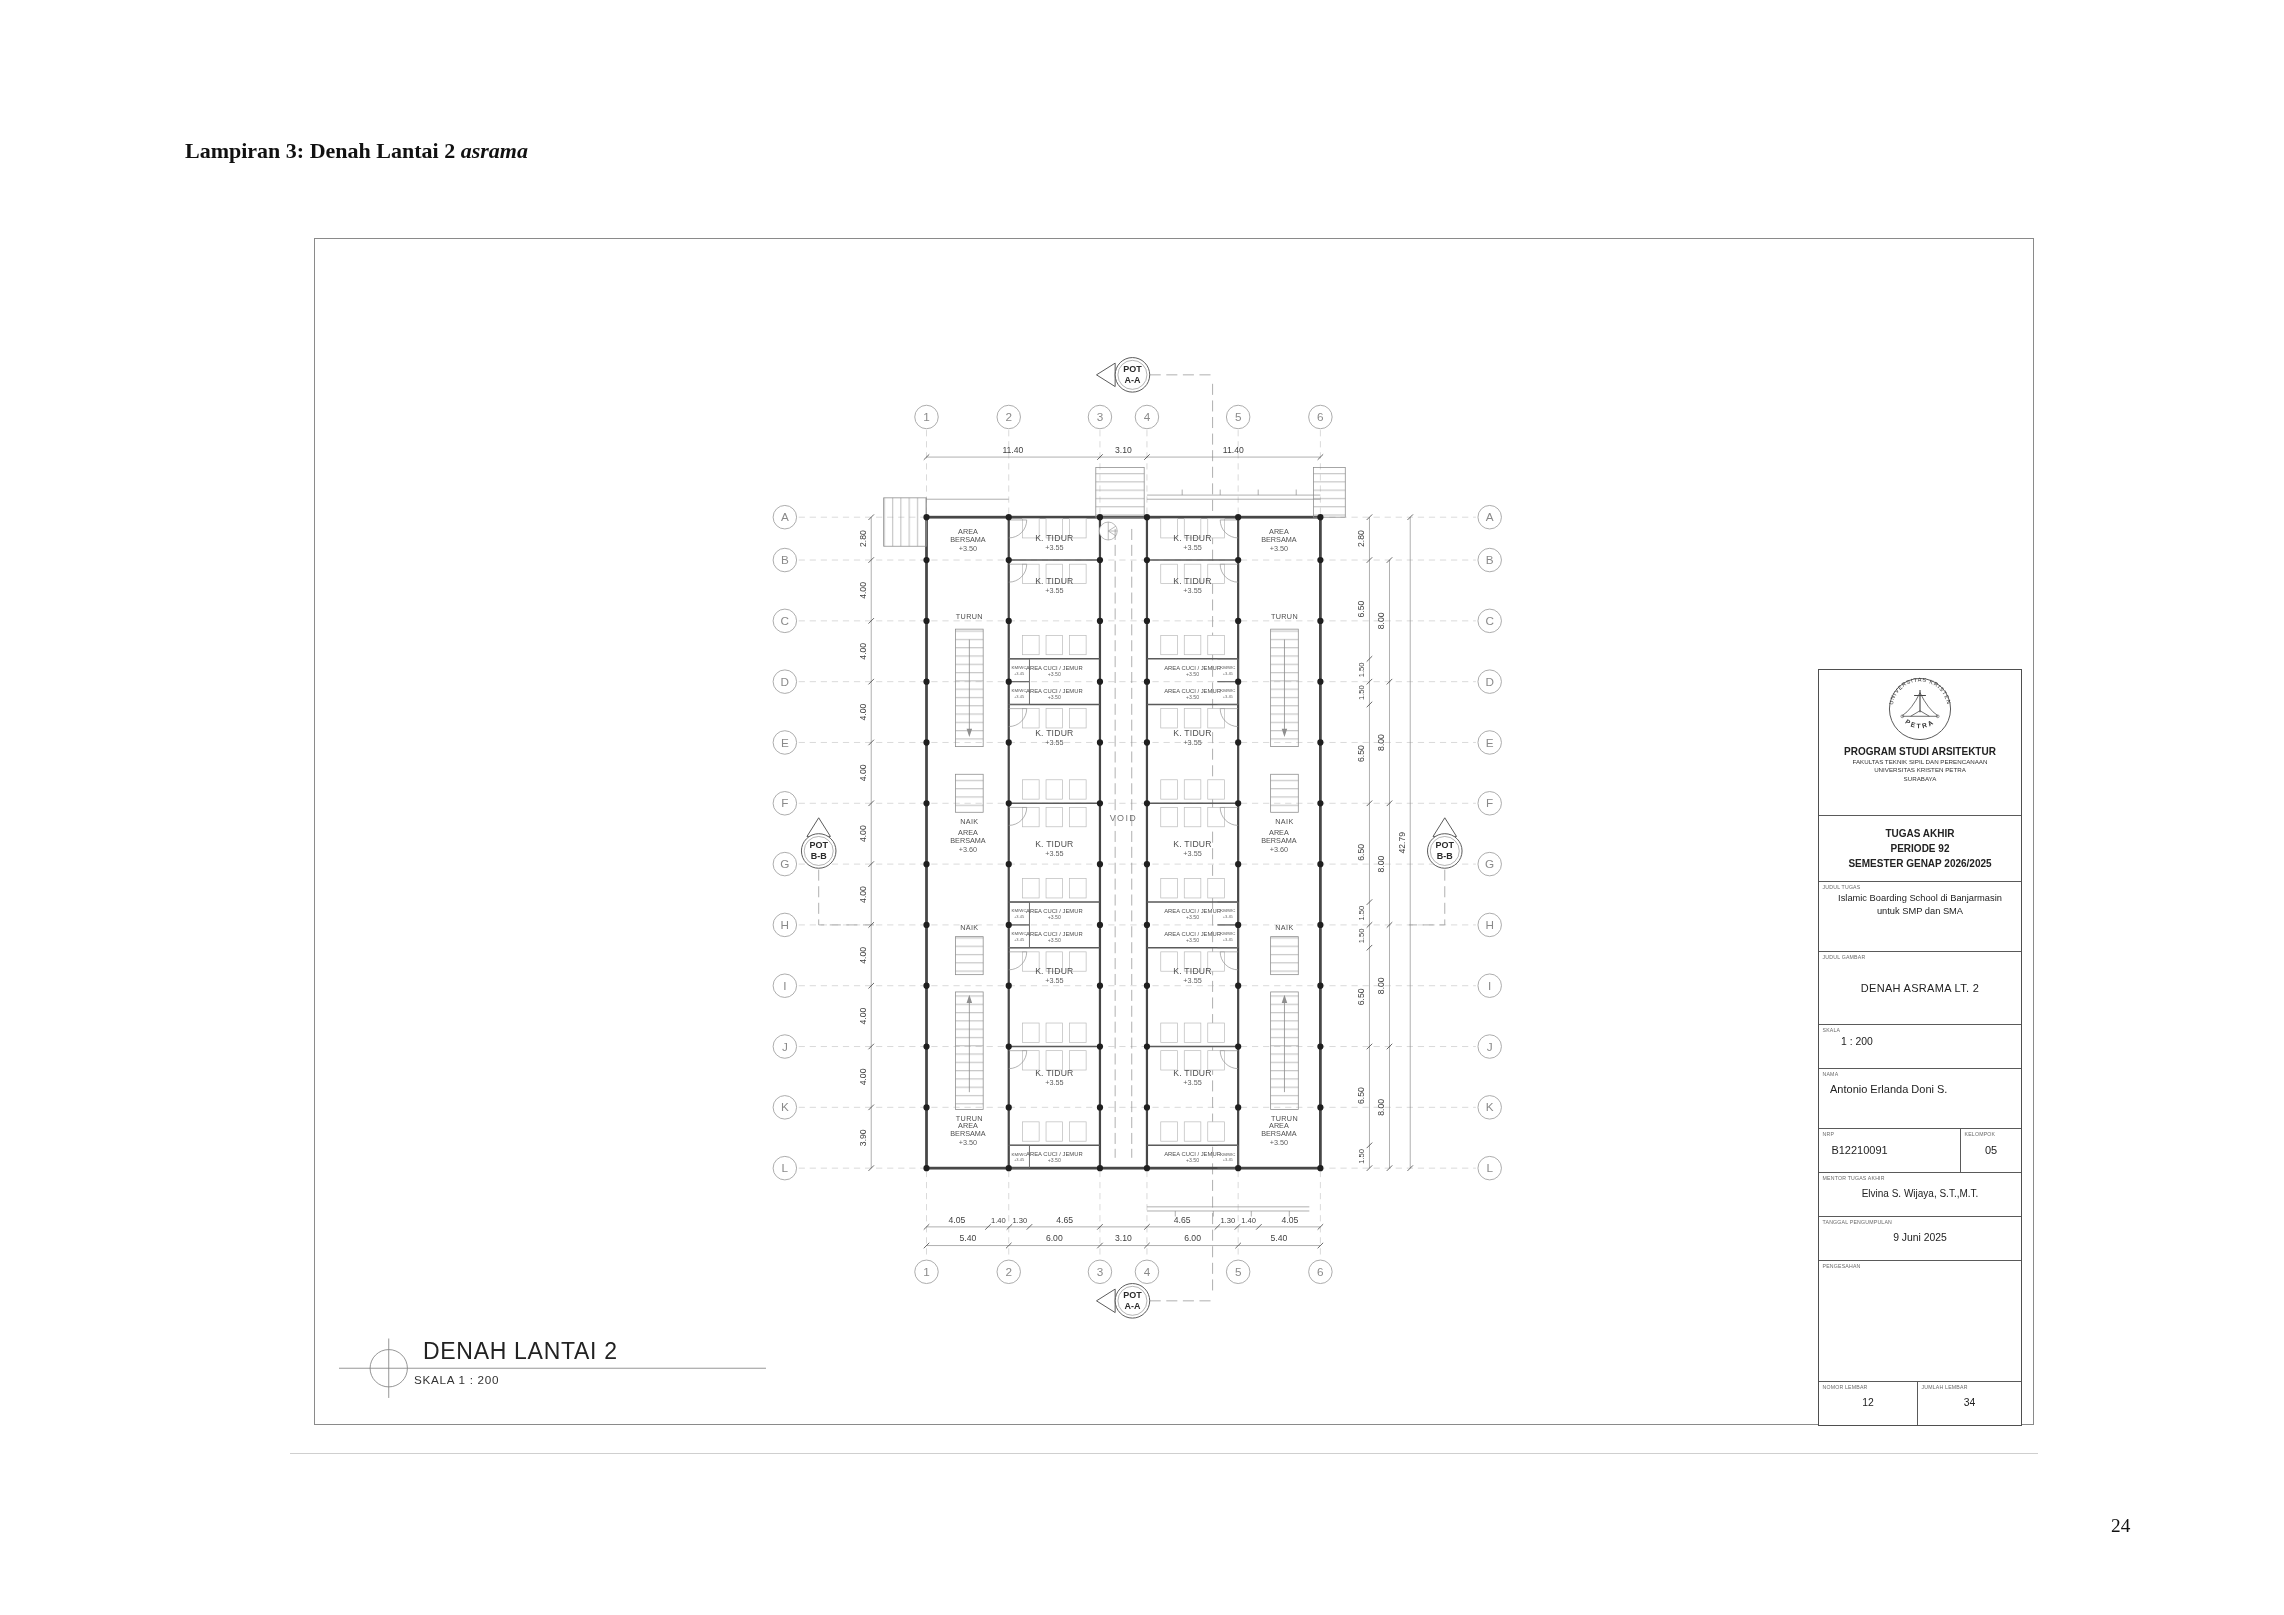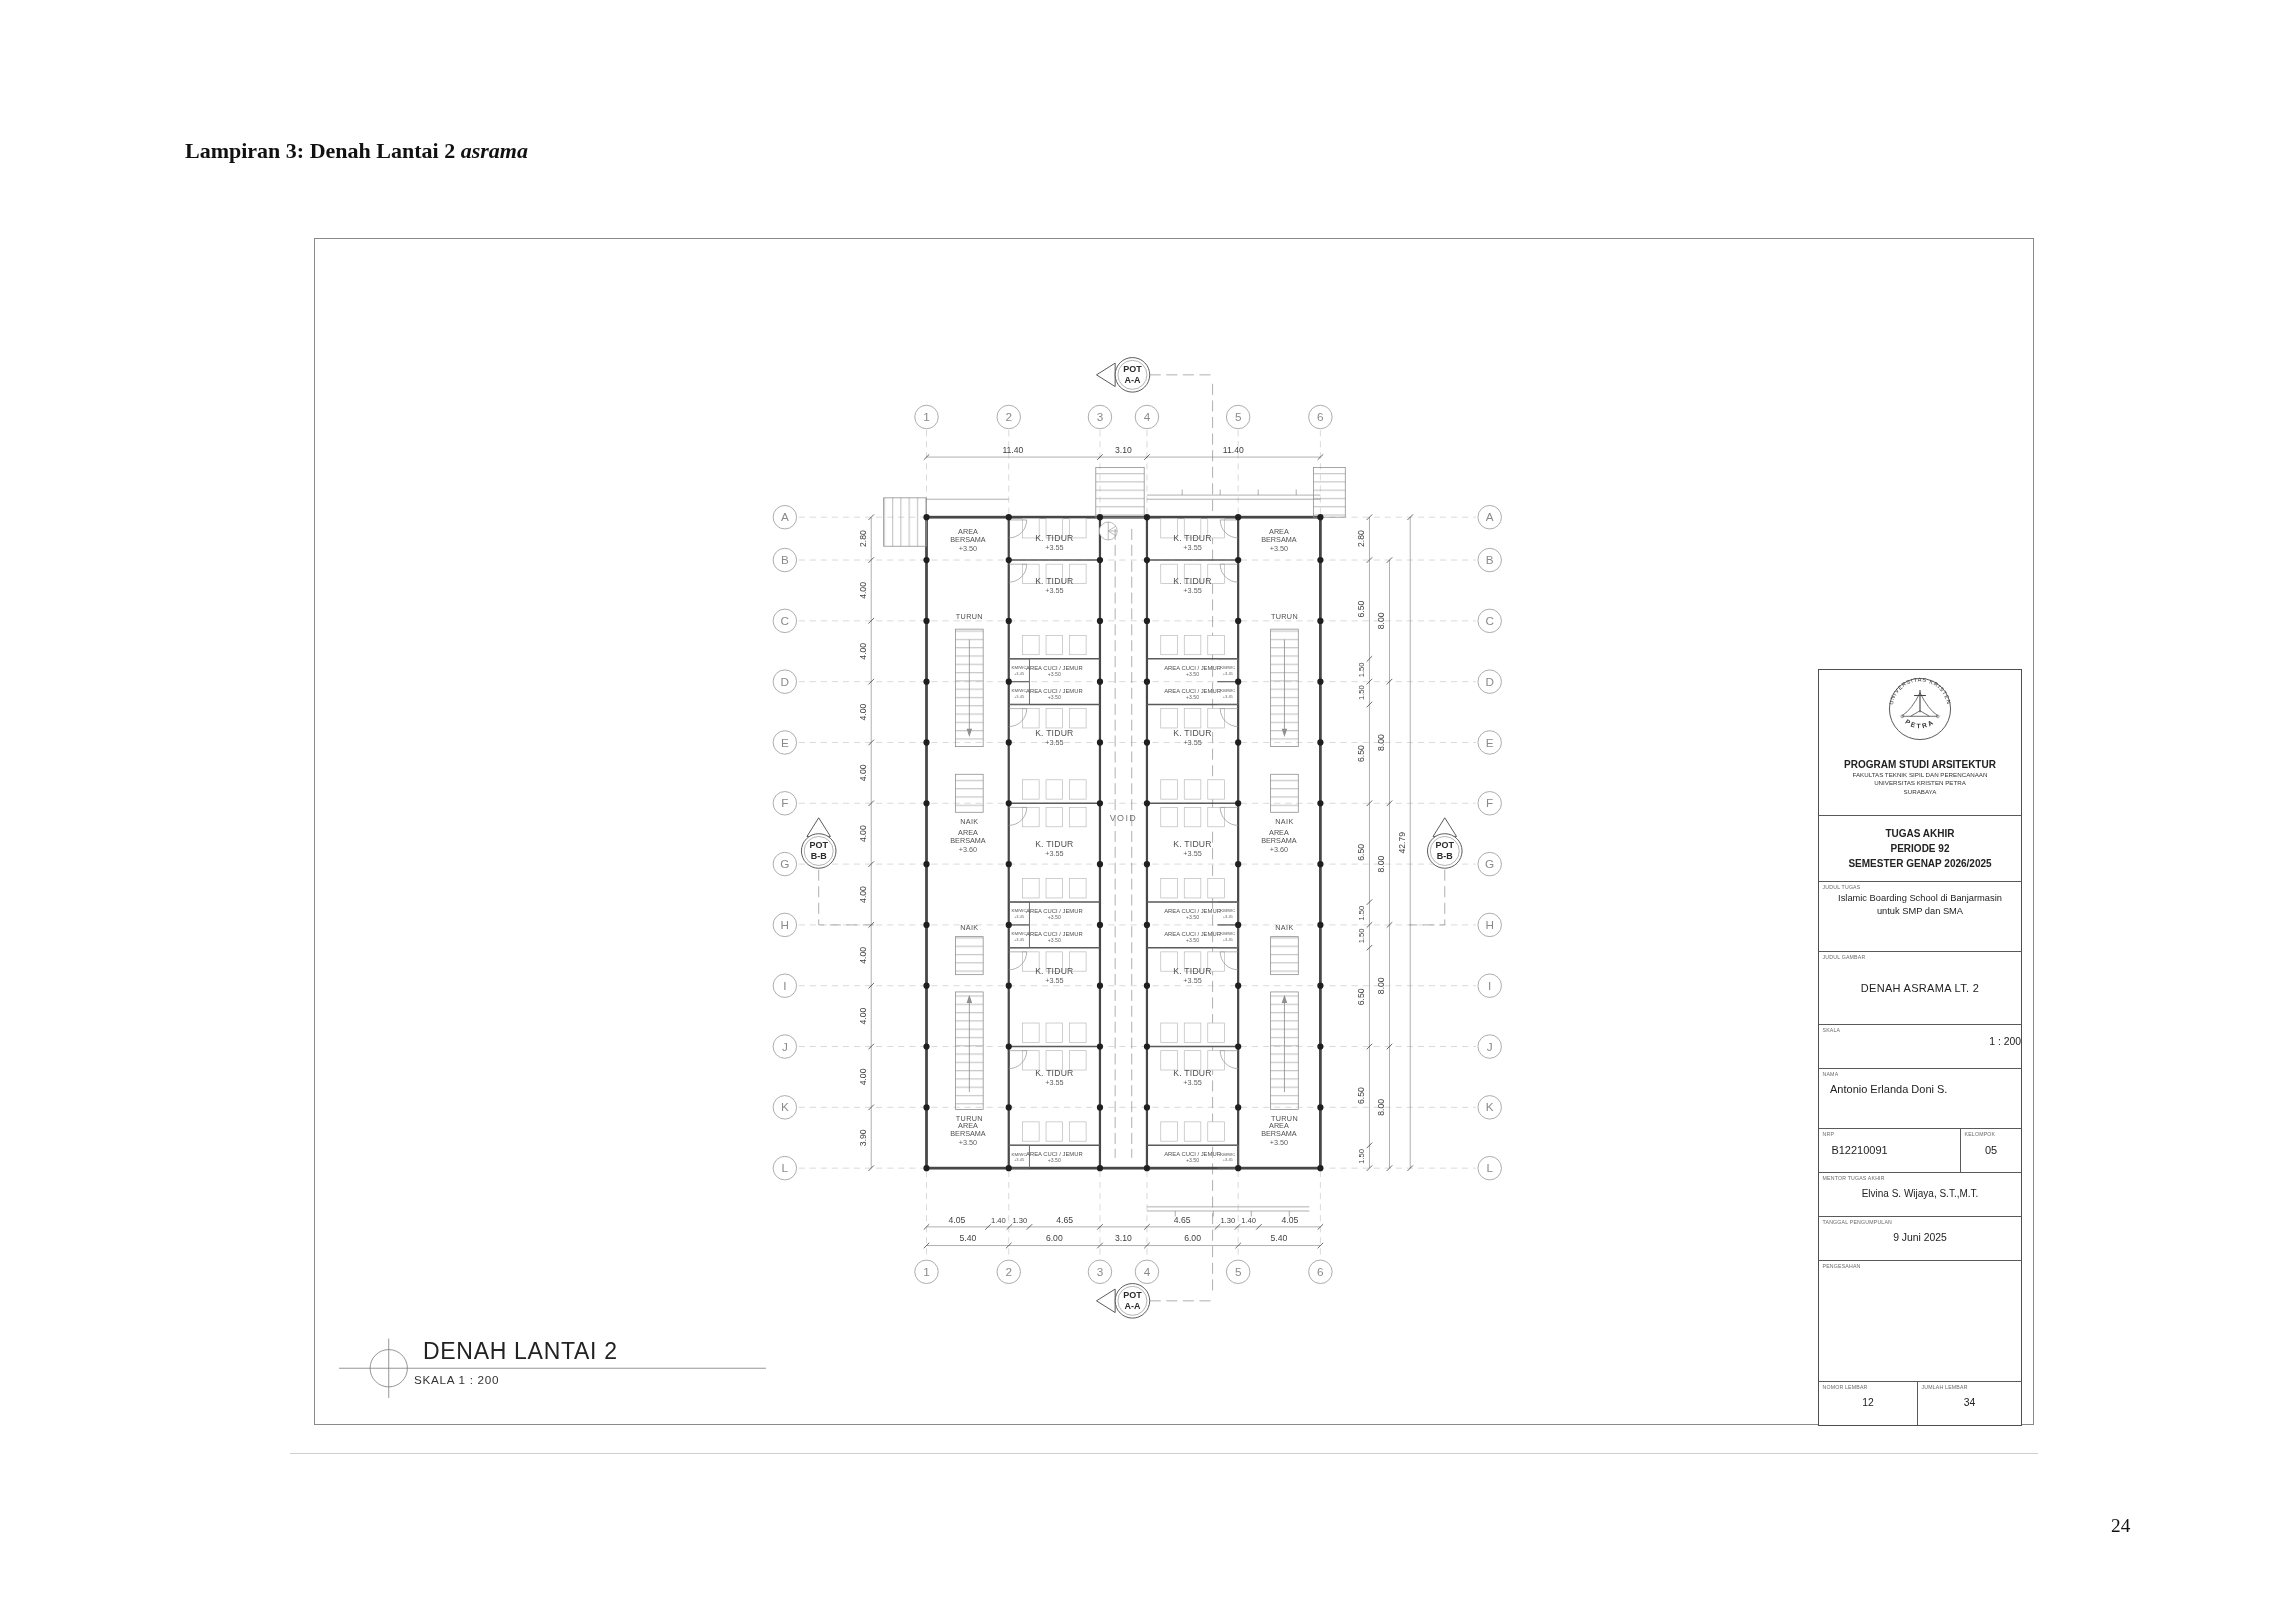--- a/index.html
+++ b/index.html
@@ -16,28 +16,28 @@
   
   .tb{position:absolute;left:1503px;top:430px;width:204px;height:757px;border:1.4px solid #4f4f4f;box-sizing:border-box;background:#fff;display:flex;flex-direction:column;font-family:"Liberation Sans",sans-serif;color:#222;}
   .tb-sec{border-bottom:1px solid #5a5a5a;box-sizing:border-box;position:relative;flex:none;}
   .tb-sec:last-child{border-bottom:none;}
   .tb-label{position:absolute;left:3.5px;top:2.1px;font-size:5.2px;color:#6a6a6a;letter-spacing:0.2px;}
   .tb-center{display:flex;align-items:center;justify-content:center;text-align:center;height:100%;box-sizing:border-box;}
   .s1{height:146px;text-align:center;}
   .s2{height:66px;}
   .s3{height:70px;}
   .s4{height:73px;}
-  .s5{height:44px;text-align:right;}
+  .s5{height:44px;}
   .s6{height:60px;}
   .s7{height:44px;display:flex;flex-direction:row;}
   .s8{height:44px;}
   .s9{height:44px;}
   .s10{height:121px;}
   .s11{flex:1;display:flex;flex-direction:row;}
-  .inst1{font-size:10px;font-weight:bold;margin-top:15px;}
+  .inst1{font-size:10px;font-weight:bold;margin-top:2px;}
   .inst2{font-size:6.2px;color:#333;margin-top:1.4px;}
   .proj{font-size:10px;font-weight:bold;line-height:1.5;}
   .v-judul{font-size:9.3px;line-height:1.45;padding:9.7px 7px 0 7px;}
   .v-gambar{font-size:11px;letter-spacing:0.3px;}
   .v-skala{font-size:10.4px;padding:11px 0 0 22px;}
   .v-nama{font-size:11px;padding:14px 0 0 11px;}
   .col-l{width:142px;border-right:1px solid #5a5a5a;box-sizing:border-box;position:relative;}
   .col-r{flex:1;position:relative;}
   .v-nrp{font-size:11px;padding:15px 0 0 12.4px;}
   .v-kel{font-size:11px;padding:15px 0 0 0;text-align:center;}

